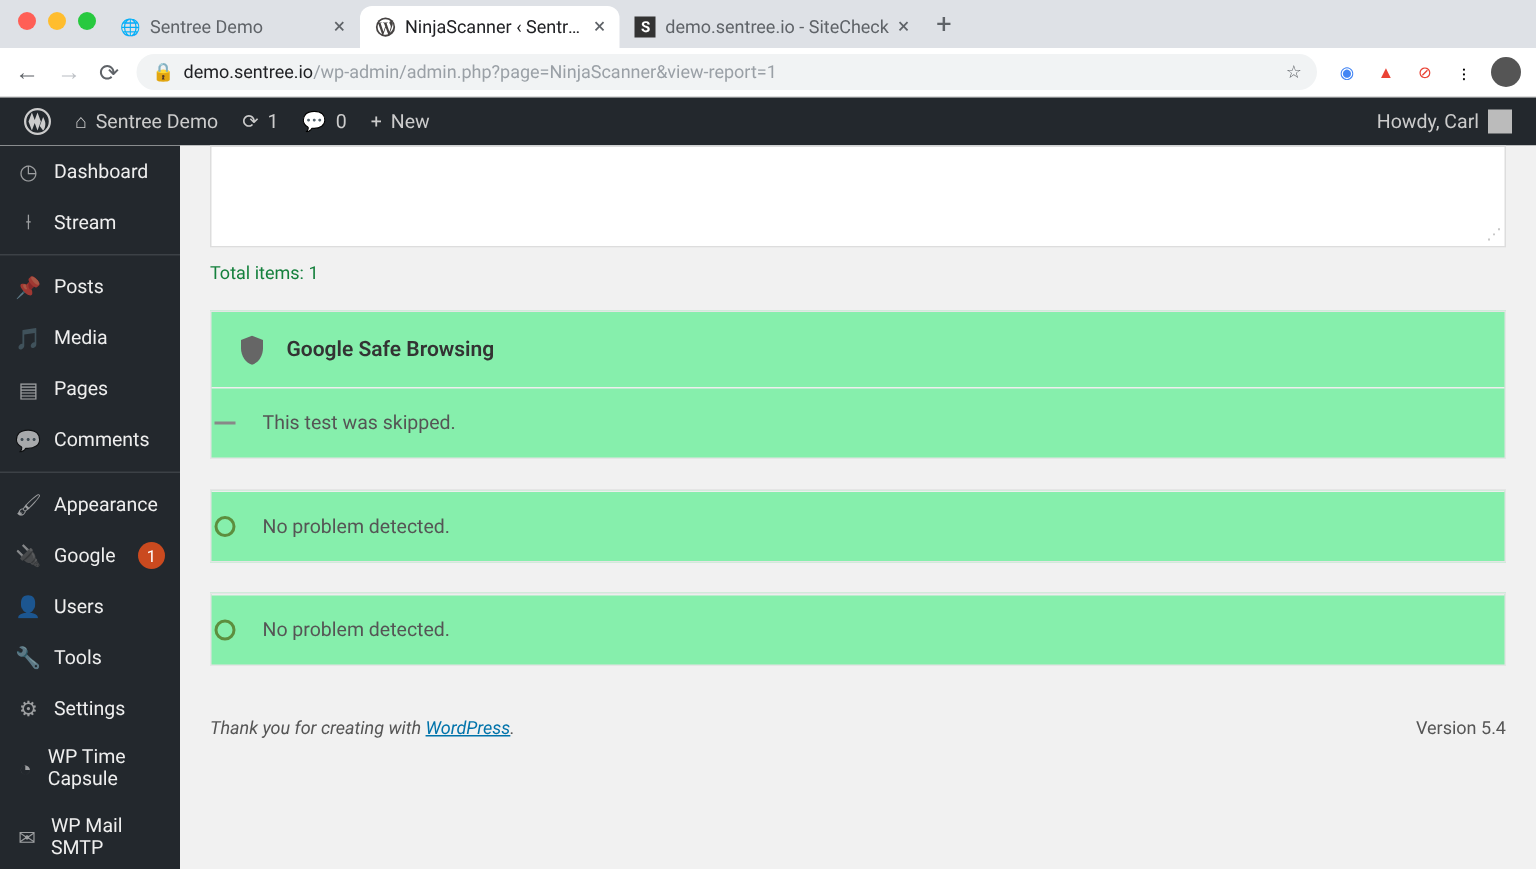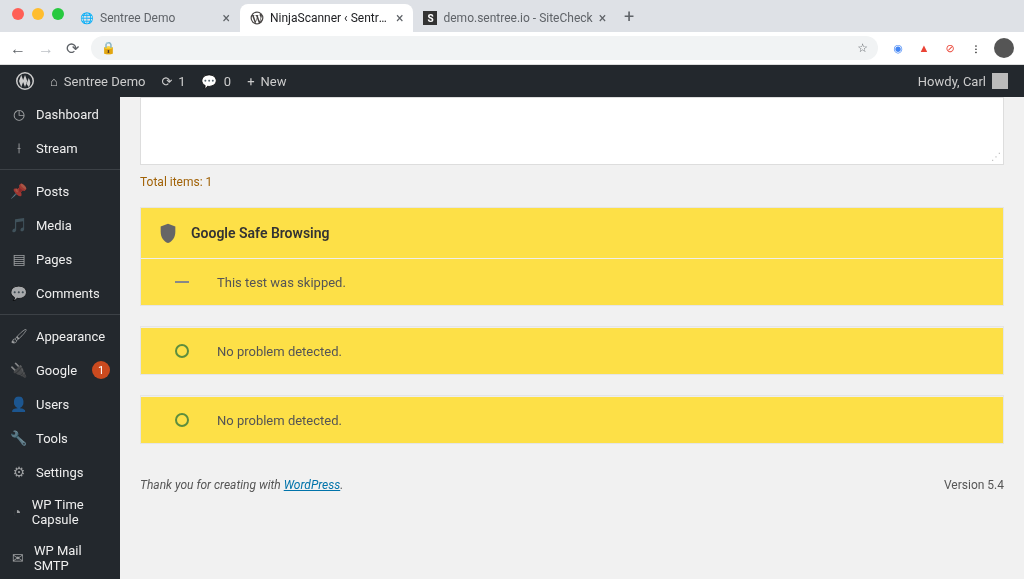--- a/index.html
+++ b/index.html
@@ -42,25 +42,25 @@
     .wp-sidebar { width: 120px; background: #23282d; color: #eee; flex-shrink: 0; font-size: 13px; overflow-y: auto; }
     .sb-item { display: flex; align-items: center; padding: 8px 10px; gap: 8px; color: #eee; cursor: pointer; }
     .sb-icon { width: 18px; height: 18px; display: flex; align-items: center; justify-content: center; opacity: 0.6; font-size: 14px; }
     .sb-sep { border-top: 1px solid #3c4146; margin: 4px 0; }
     .badge { background: #ca4a1f; color: #fff; border-radius: 9px; min-width: 18px; height: 18px; display: inline-flex; align-items: center; justify-content: center; font-size: 11px; margin-left: auto; padding: 0 5px; }
 
     
     .wp-content { flex: 1; background: #f1f1f1; padding: 0 20px; overflow-y: auto; color: #444; position: relative; }
     .textarea-box { background: #fff; border: 1px solid #ddd; height: 68px; margin-top: 0; position: relative; }
     .resize-handle { position: absolute; bottom: 2px; right: 2px; font-size: 10px; color: #bbb; }
-    .total-row { font-size: 12px; color: #a16207; margin: 10px 0 18px; }
-    
-    .scan-section { border: 1px solid #e5e5e5; margin-bottom: 20px; background: #fde047; }
+    .total-row { font-size: 12px; color: #15803d; margin: 10px 0 18px; }
+    
+    .scan-section { border: 1px solid #e5e5e5; margin-bottom: 20px; background: #86efac; }
     .scan-header { display: flex; align-items: center; padding: 14px 16px; font-size: 14px; font-weight: 600; color: #333; gap: 12px; }
-    .scan-body { border-top: 1px solid #eee; padding: 14px 32px; display: flex; align-items: center; gap: 26px; font-size: 13px; color: #555; }
+    .scan-body { border-top: 1px solid #eee; padding: 14px 0; display: flex; align-items: center; gap: 16px; font-size: 13px; color: #555; }
     .status-icon { width: 18px; height: 18px; display: flex; align-items: center; justify-content: center; }
     .circle-ok { width: 14px; height: 14px; border: 2.5px solid #5d8e3e; border-radius: 50%; }
     .dash { width: 14px; height: 2px; background: #888; }
     
     .footer { color: #555; font-size: 12px; padding: 14px 0; display: flex; align-items: center; font-style: italic; }
     .footer a { color: #0073aa; text-decoration: underline; }
     .version { margin-left: auto; font-style: normal; }
     
     svg { display: block; }
   </style>
@@ -95,20 +95,21 @@
       <span class="tab-close">×</span>
     </div>
     <span class="new-tab">+</span>
   </div>
   <div class="addr-row">
     <span class="nav-btn">←</span>
     <span class="nav-btn disabled">→</span>
     <span class="nav-btn">⟳</span>
     <div class="url-bar">
       <span>🔒</span>
+      <span><span class="url-dark">demo.sentree.io</span><span class="url-light">/wp-admin/admin.php?page=NinjaScanner&amp;view-report=1</span></span>
       <span style="margin-left:auto">☆</span>
     </div>
     <div class="ext-icons">
       <span class="ext-icon" style="color:#4285f4">◉</span>
       <span class="ext-icon" style="color:#ea4335">▲</span>
       <span class="ext-icon" style="color:#ea4335">⊘</span>
       <span class="ext-icon">⁝</span>
       <span class="ext-icon" style="background:#555;border-radius:50%;width:20px;height:20px"></span>
     </div>
   </div>

